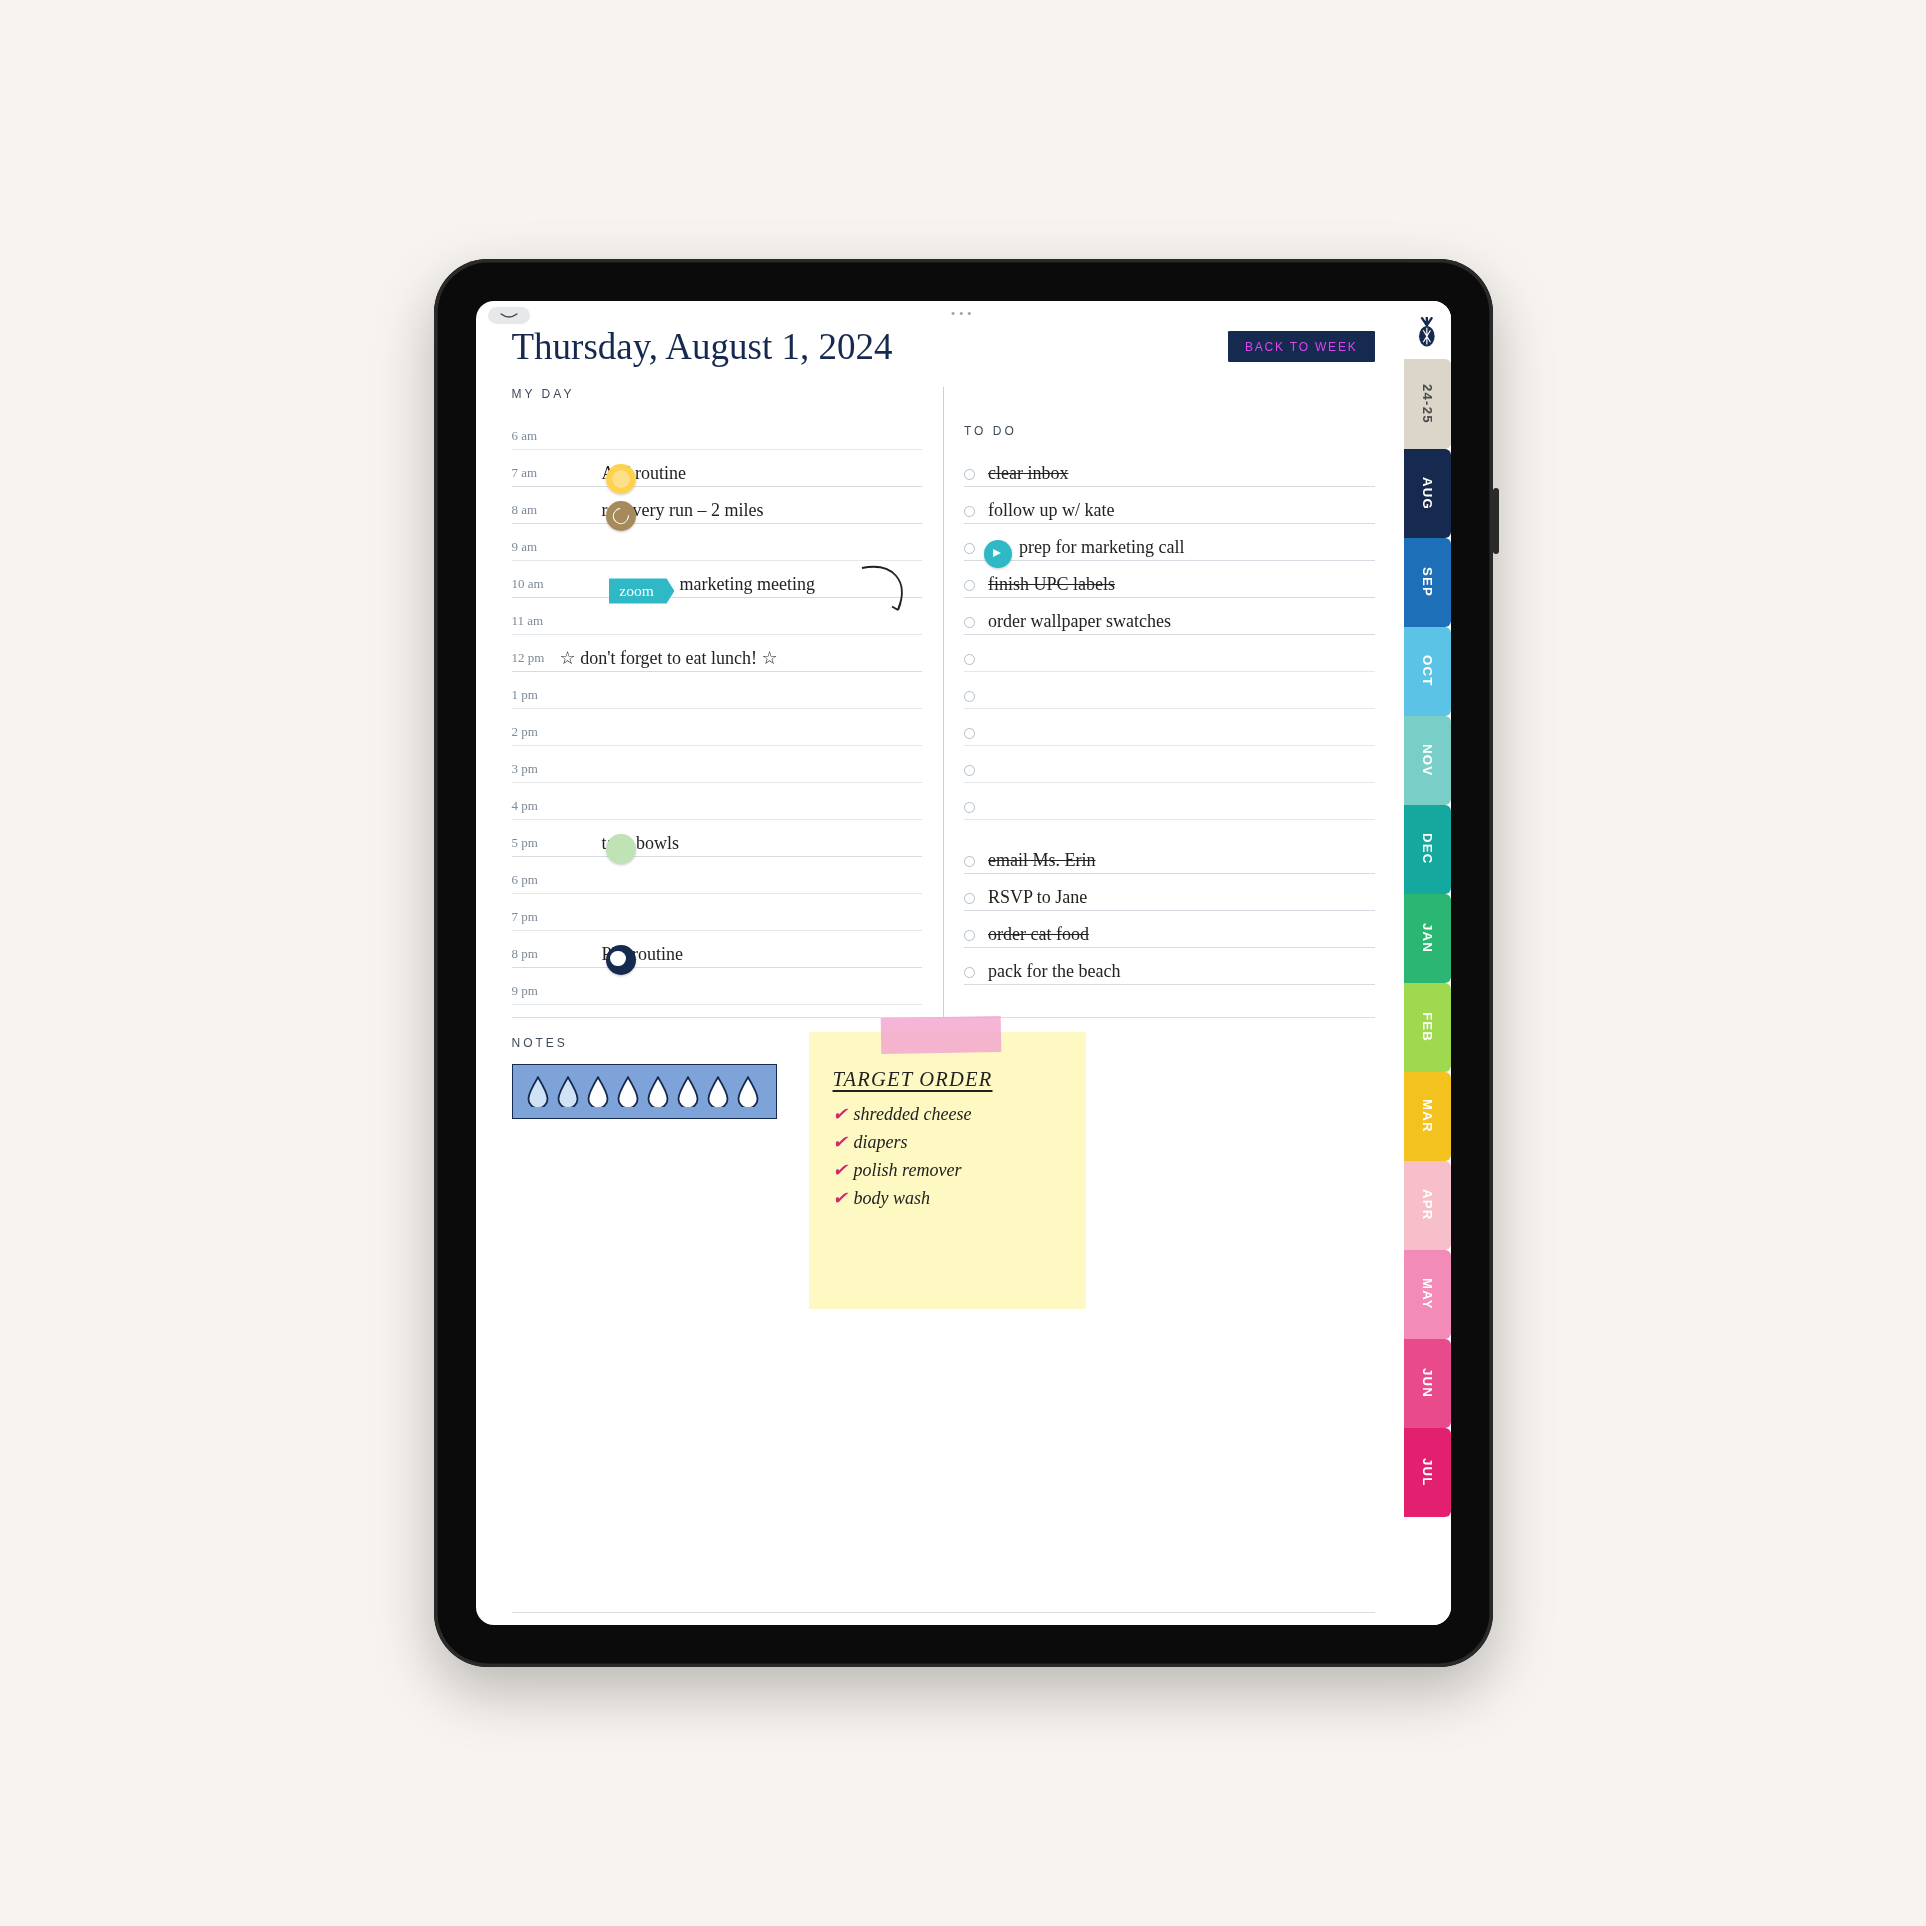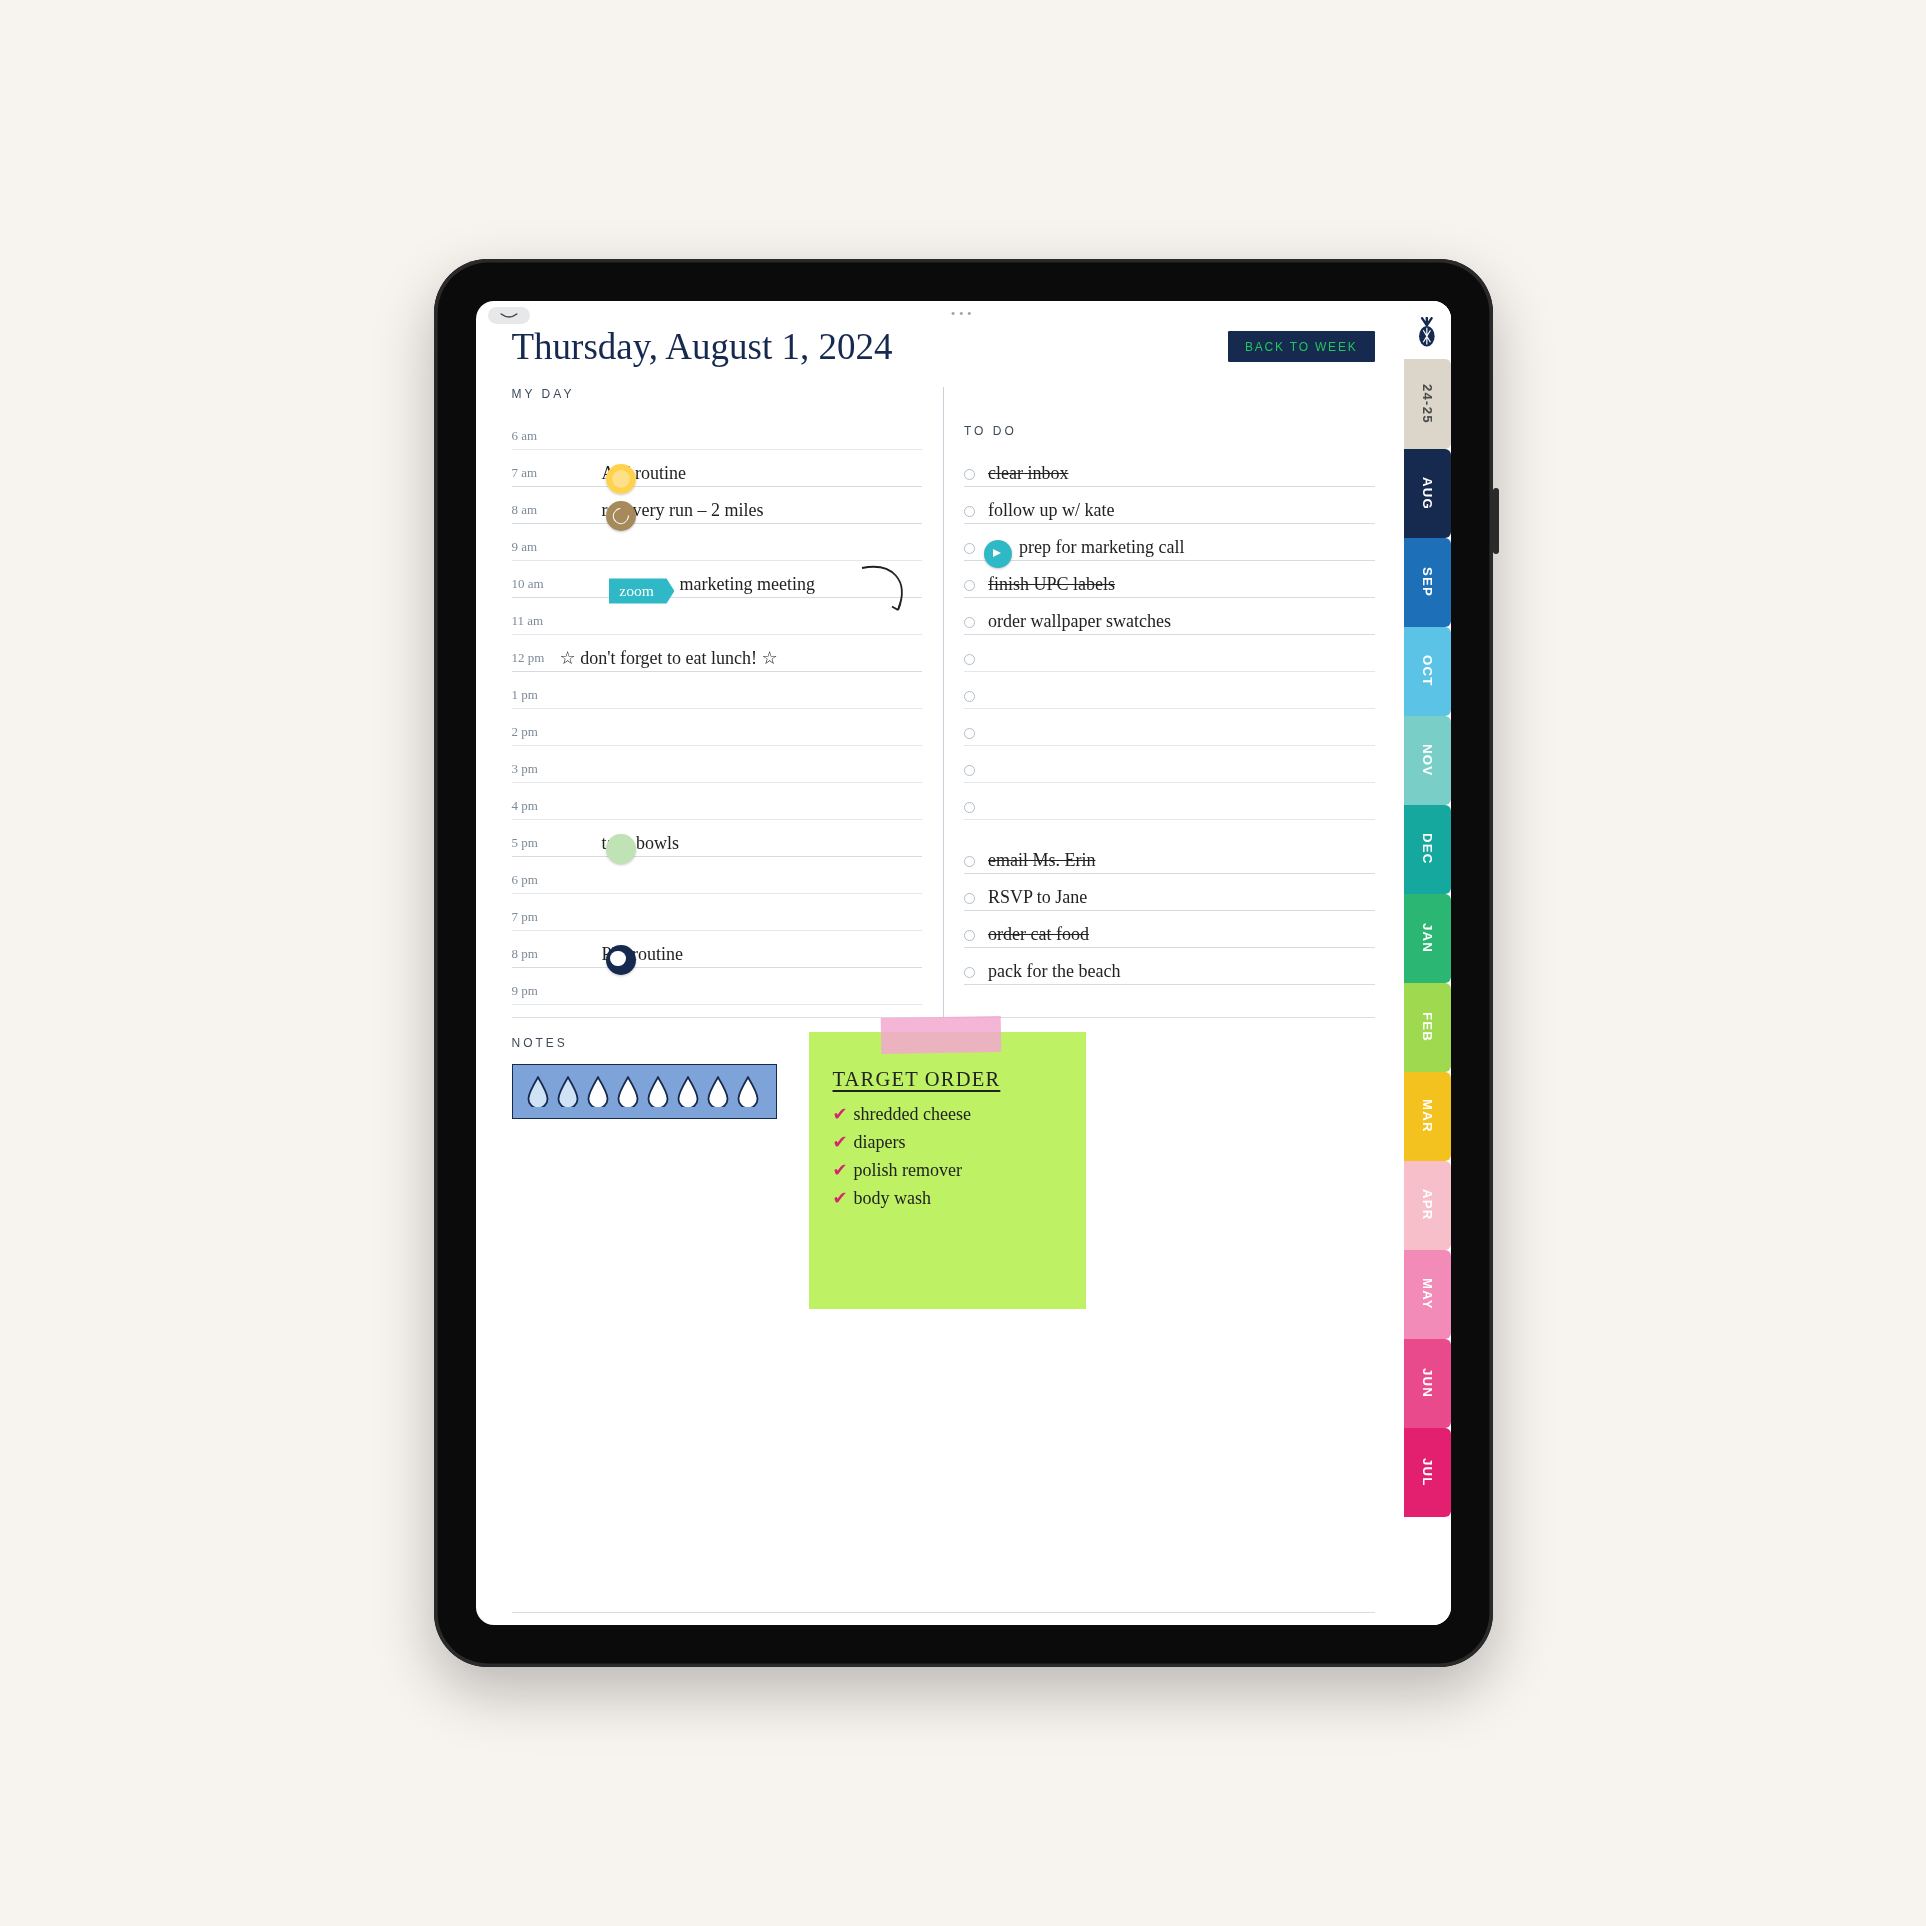--- a/index.html
+++ b/index.html
@@ -80,21 +80,21 @@
     margin-bottom: 19px;
   }
   .title {
     font-family: Georgia, 'Times New Roman', serif;
     font-size: 37px;
     color: #16294f;
     font-weight: 500;
   }
   .back-btn {
     background: #16294f;
-    color: #22c55e;
+    color: #d946ef;
     font-family: Arial, Helvetica, sans-serif;
     font-size: 12px;
     letter-spacing: 1.8px;
     padding: 8.4px 17px;
     border-radius: 1.2px;
   }
 
   .columns {
     display: flex;
     gap: 0;
@@ -225,22 +225,23 @@
     position: absolute;
     top: -15.6px; left: 72px;
     width: 120px; height: 36px;
     background: #f2a8cf;
     opacity: 0.85;
     transform: rotate(-1deg);
   }
   .sticky {
     width: 277px;
     min-height: 277px;
-    background: #bef264;
+    background: #fef9c3;
     padding: 36px 24px 24px;
+    font-style: italic;
   }
   .sticky-title {
     font-family: 'Comic Sans MS', cursive;
     font-size: 20.5px;
     color: #222;
     text-decoration: underline;
     text-underline-offset: 3.6px;
     letter-spacing: 1.2px;
     margin-bottom: 12px;
   }

